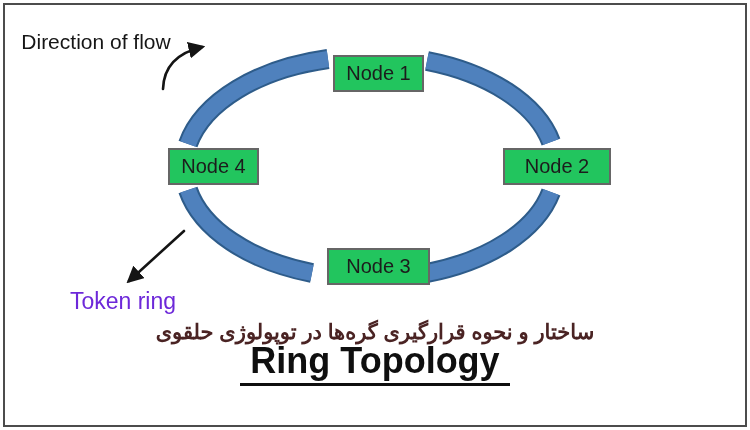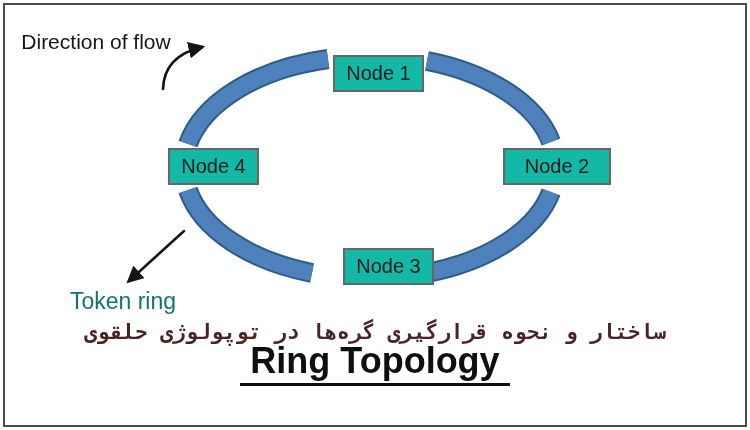--- a/index.html
+++ b/index.html
@@ -45,50 +45,50 @@
     left: 20px; top: 28px;
     width: 152px;
     text-align: center;
     font-size: 21px;
     line-height: 27px;
     color: #161616;
   }
   .node {
     position: absolute;
     box-sizing: border-box;
-    background: #14b8a6;
+    background: #22c55e;
     border: 2px solid #666666;
     display: flex;
     align-items: center;
     justify-content: center;
     font-size: 20px;
     color: #1c1c1c;
   }
   .node1 { left: 333px; top: 55px;  width: 91px; height: 37px; }
   .node2 { left: 503px; top: 148px; width: 108px; height: 37px; }
-  .node3 { left: 343px; top: 248px; width: 91px; height: 37px; }
+  .node3 { left: 327px; top: 248px; width: 103px; height: 37px; }
   .node4 { left: 168px; top: 148px; width: 91px; height: 37px; text-align: right; }
   .token-label {
     position: absolute;
     left: 46px; top: 288px;
     width: 154px;
     text-align: center;
     font-size: 23px;
-    color: #0f766e;
+    color: #6d28d9;
   }
   .caption {
     position: absolute;
     left: 0; top: 320px;
     width: 100%;
     text-align: center;
     direction: rtl;
     font-size: 21px;
     font-weight: bold;
     color: #4a2323;
-    font-family: Liberation Mono, monospace;
+    font-family: Liberation Sans, sans-serif;
   }
   .title {
     position: absolute;
     left: 0; top: 341px;
     width: 100%;
     text-align: center;
   }
   .title-text {
     display: inline-block;
     font-size: 36px;

